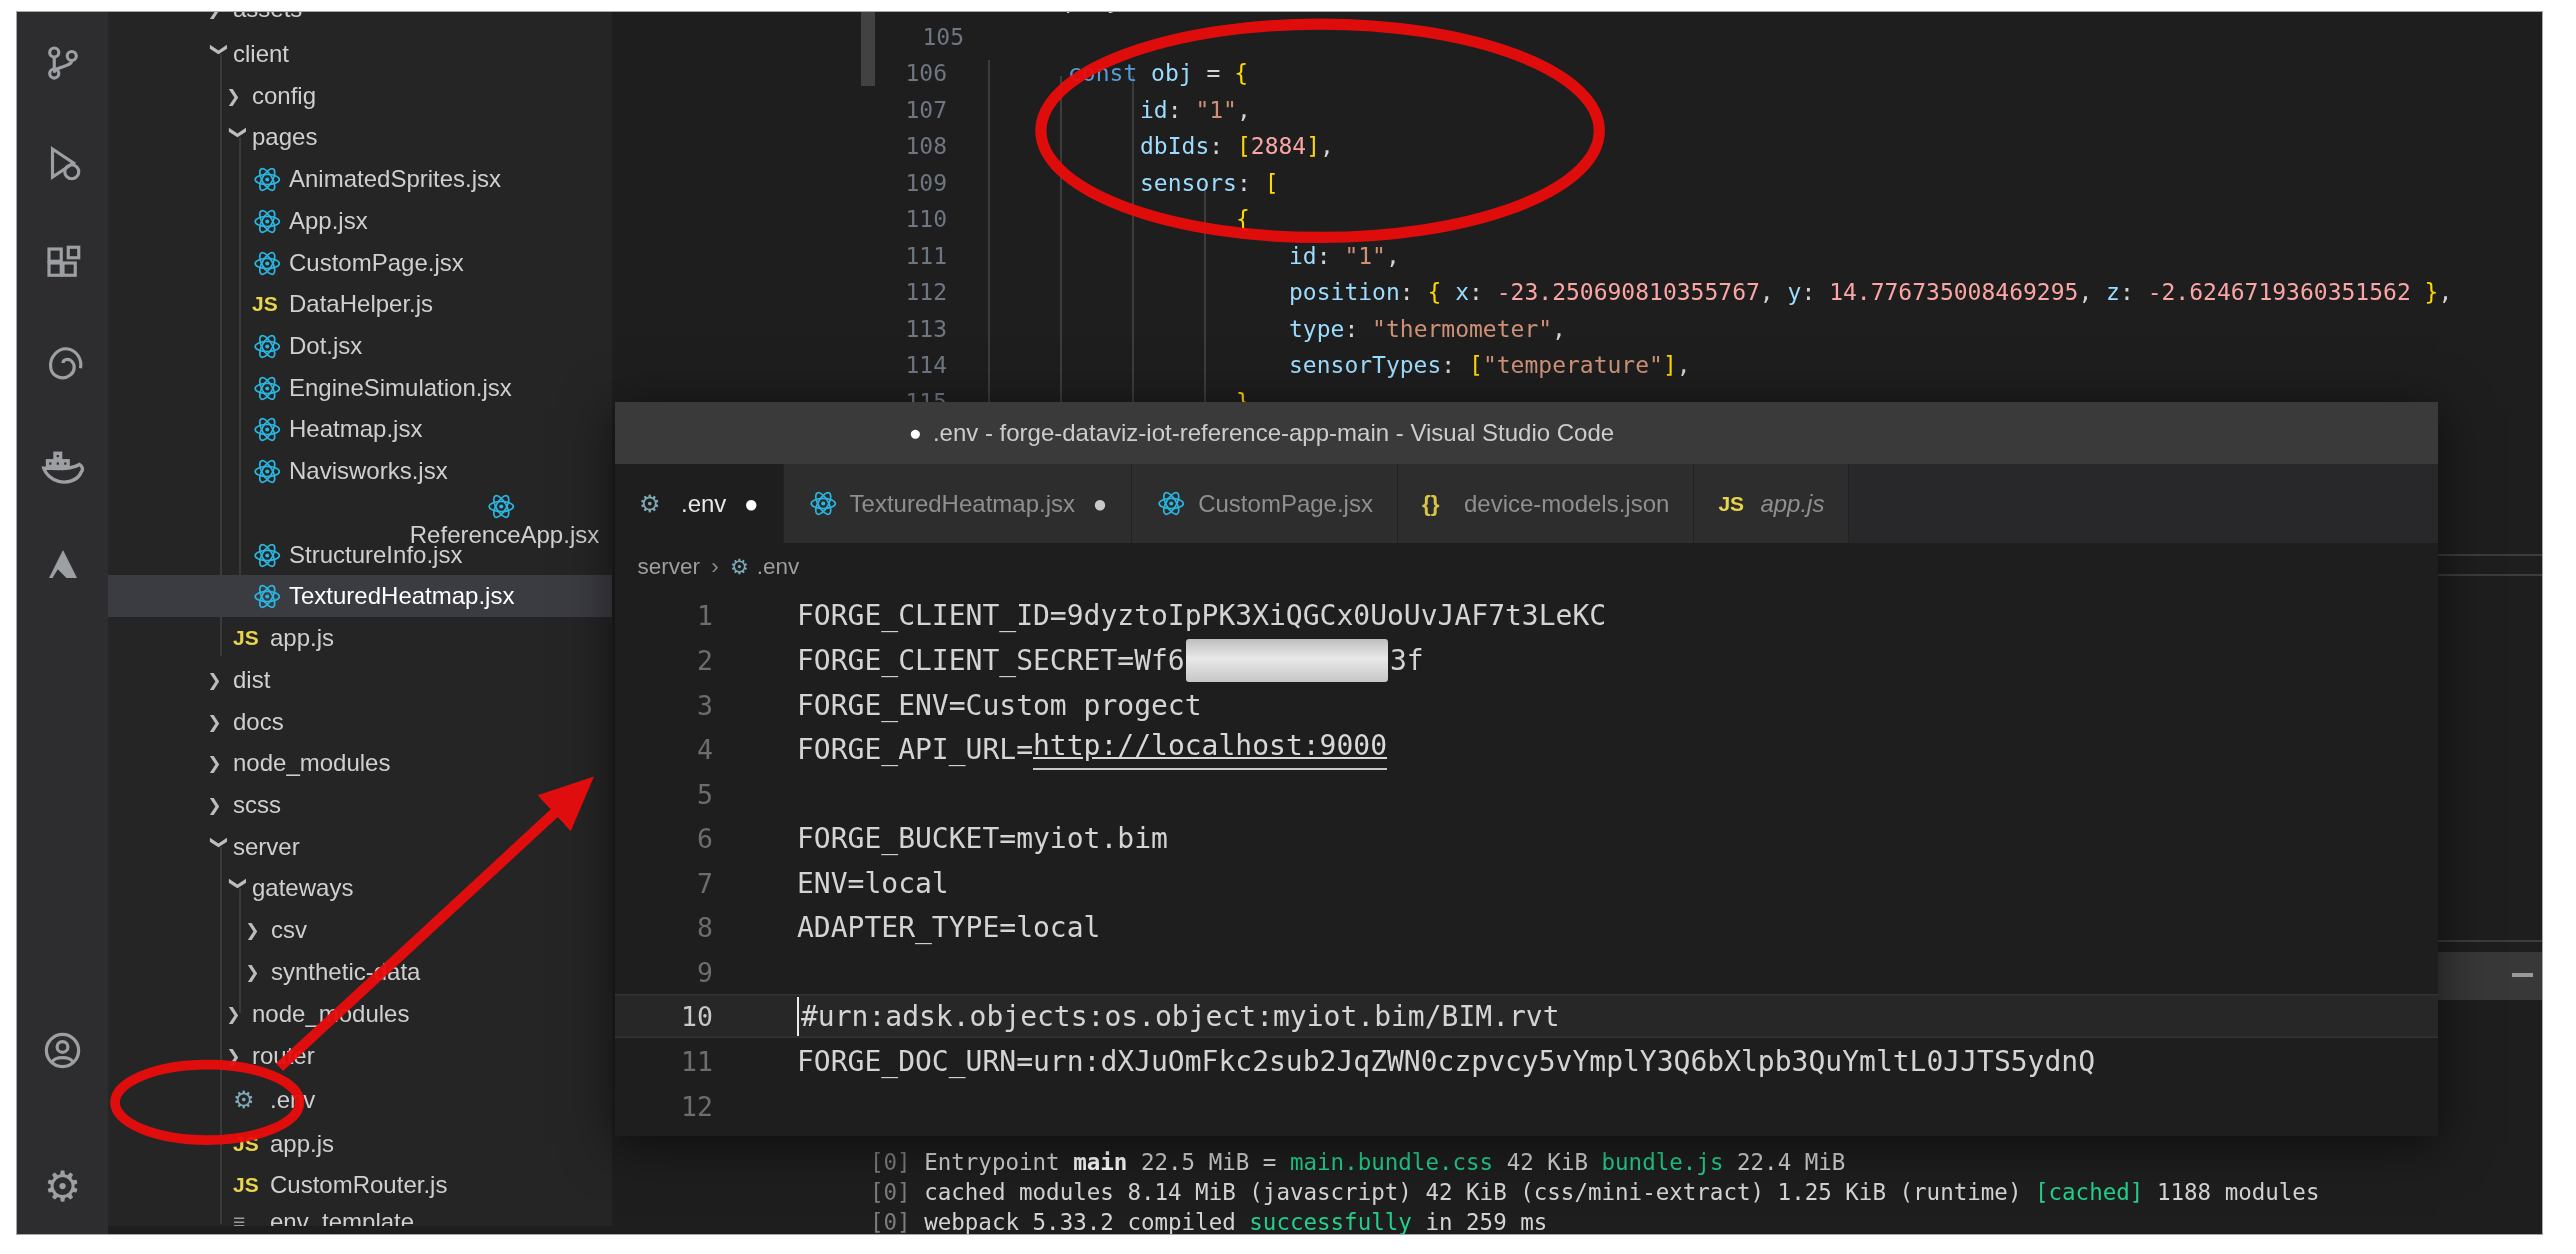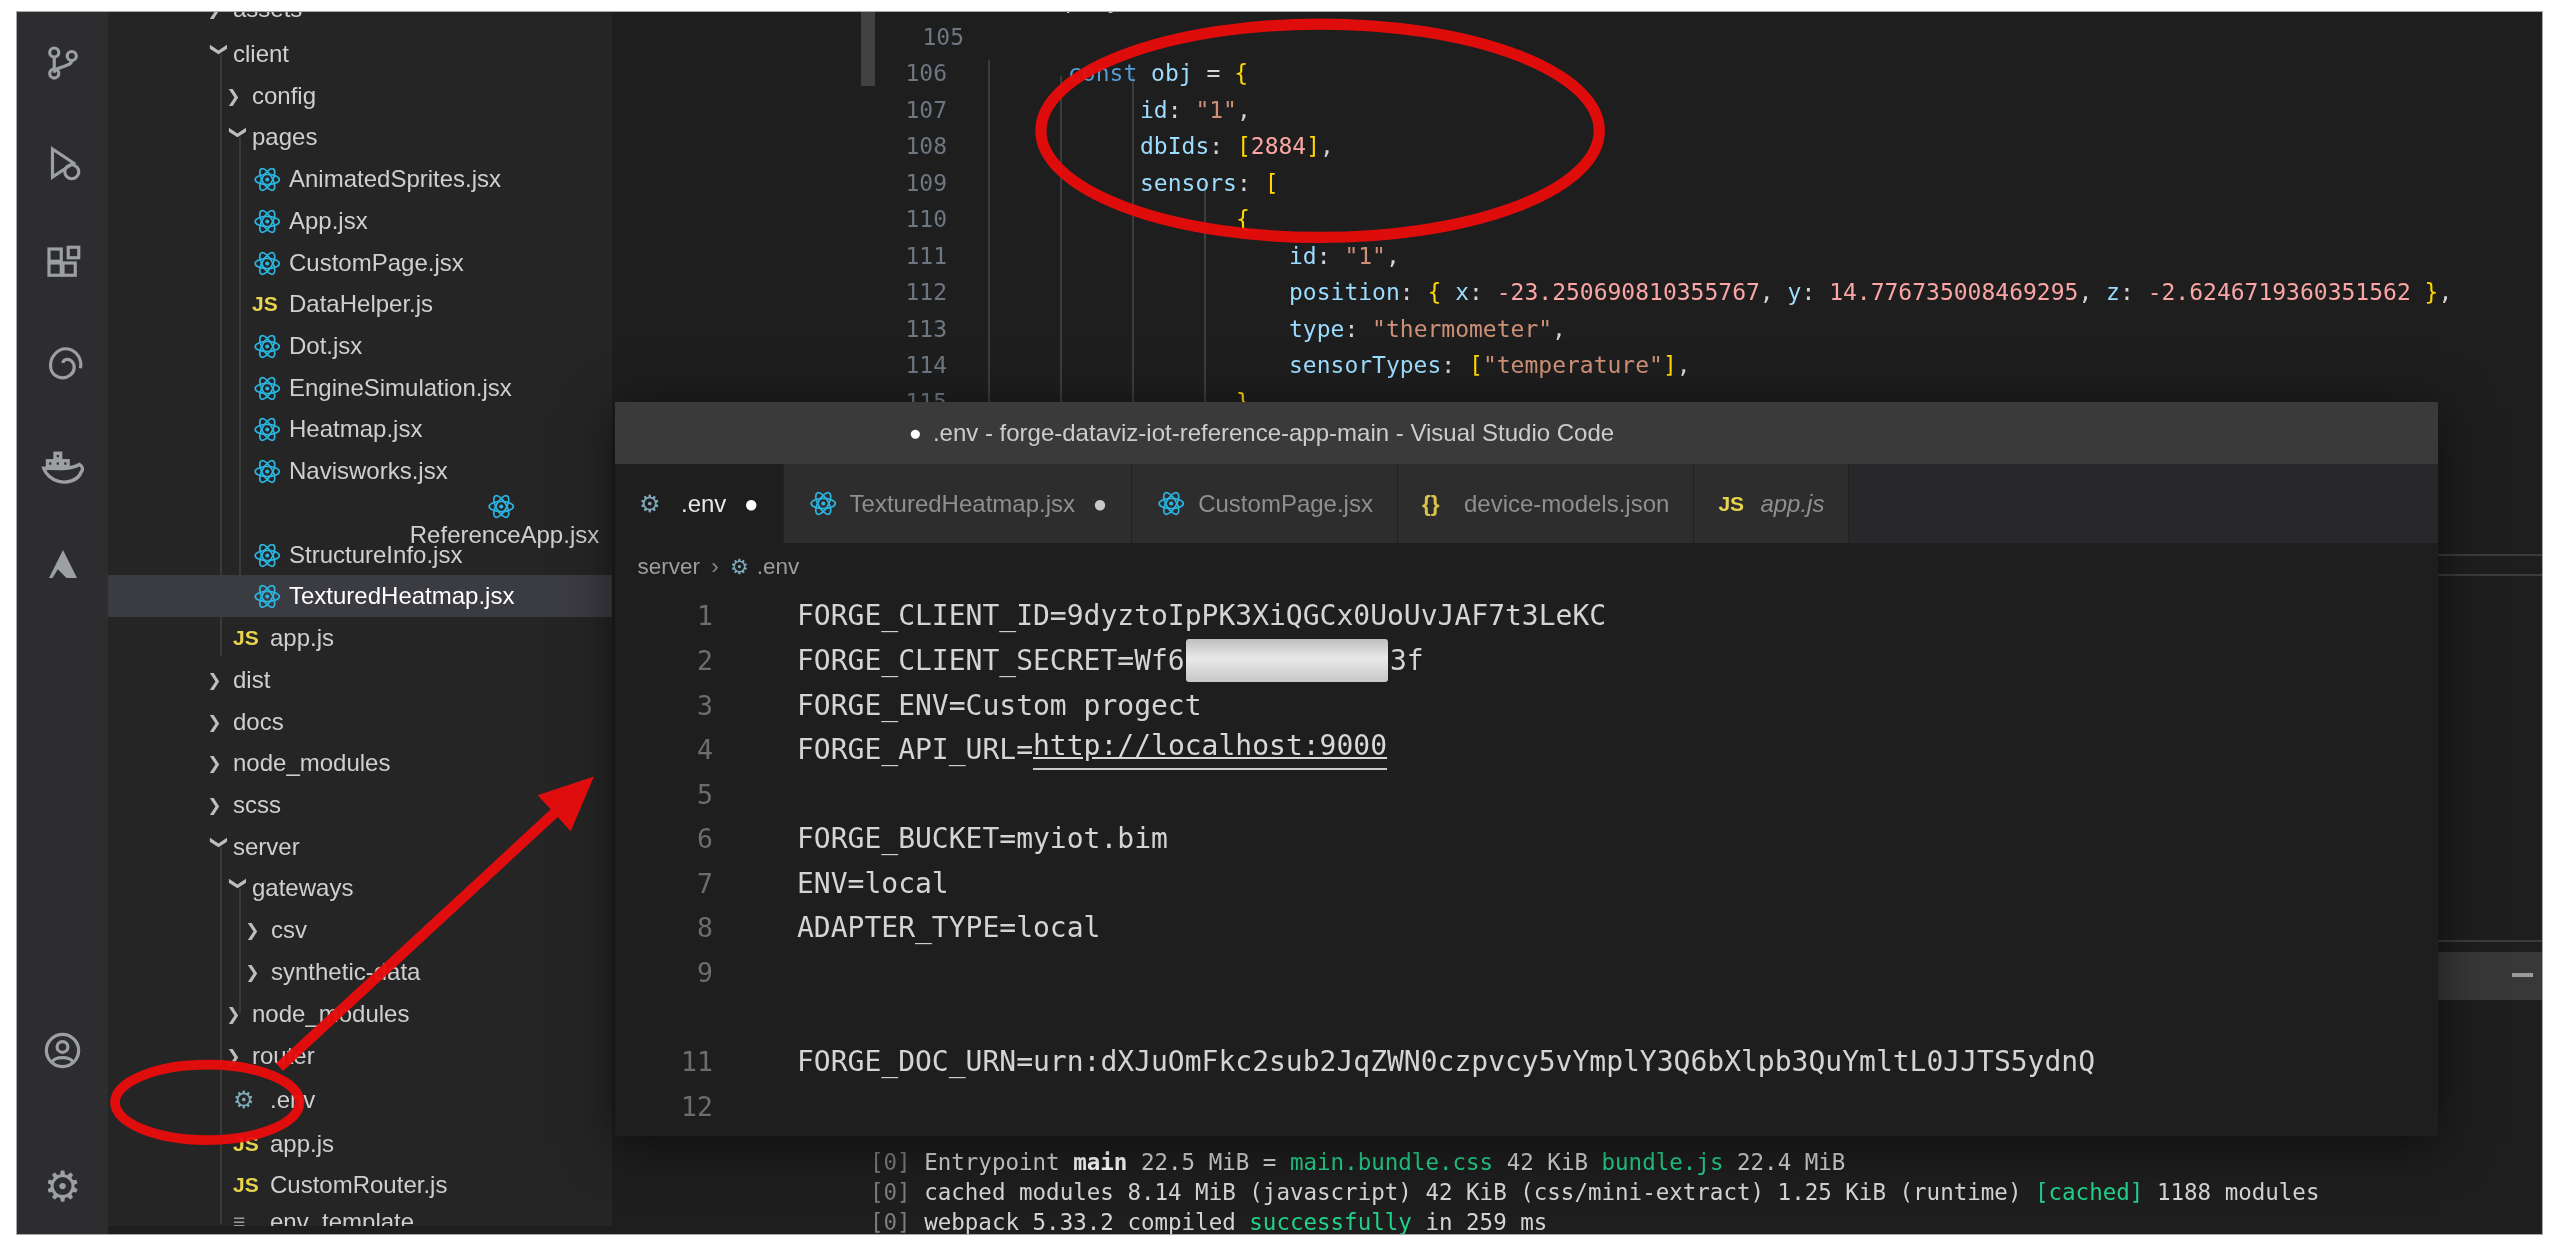--- a/index.html
+++ b/index.html
@@ -431,20 +431,21 @@
       <div class="envedit" id="envlines">
           <div class="el" style="top: 1.6px;"><span class="ln">1</span><span class="etext"><span class="tok-plain">FORGE_CLIENT_ID=9dyztoIpPK3XiQGCx0UoUvJAF7t3LeKC</span></span></div>
           <div class="el" style="top: 46px;"><span class="ln">2</span><span class="etext"><span class="tok-plain">FORGE_CLIENT_SECRET=Wf6</span><span class="redact"></span><span class="tok-plain">3f</span></span></div>
           <div class="el" style="top: 91px;"><span class="ln">3</span><span class="etext"><span class="tok-plain">FORGE_ENV=Custom progect</span></span></div>
           <div class="el" style="top: 135px;"><span class="ln">4</span><span class="etext"><span class="tok-plain">FORGE_API_URL=</span><span class="envlink">http://localhost:9000</span></span></div>
           <div class="el" style="top: 180px;"><span class="ln">5</span><span class="etext"></span></div>
           <div class="el" style="top: 224px;"><span class="ln">6</span><span class="etext"><span class="tok-plain">FORGE_BUCKET=myiot.bim</span></span></div>
           <div class="el" style="top: 269px;"><span class="ln">7</span><span class="etext"><span class="tok-plain">ENV=local</span></span></div>
           <div class="el" style="top: 313px;"><span class="ln">8</span><span class="etext"><span class="tok-plain">ADAPTER_TYPE=local</span></span></div>
           <div class="el" style="top: 358px;"><span class="ln">9</span><span class="etext"></span></div>
+          <div class="el current" style="top: 402px;"><span class="ln">10</span><span class="etext"><span class="cursor"></span><span class="tok-plain">#urn:adsk.objects:os.object:myiot.bim/BIM.rvt</span></span></div>
           <div class="el" style="top: 447px;"><span class="ln">11</span><span class="etext"><span class="tok-plain">FORGE_DOC_URN=urn:dXJuOmFkc2sub2JqZWN0czpvcy5vYmplY3Q6bXlpb3QuYmltL0JJTS5ydnQ</span></span></div>
           <div class="el" style="top: 492px;"><span class="ln">12</span><span class="etext"></span></div>
         </div>
     </div>
 
   </div>
 
   <svg class="anno" viewBox="0 0 3210 1563">
     <defs>
       <marker id="arrowhead" viewBox="0 0 10 9" refX="8" refY="4.5" markerWidth="5.2" markerHeight="5.2" orient="auto-start-reverse">

